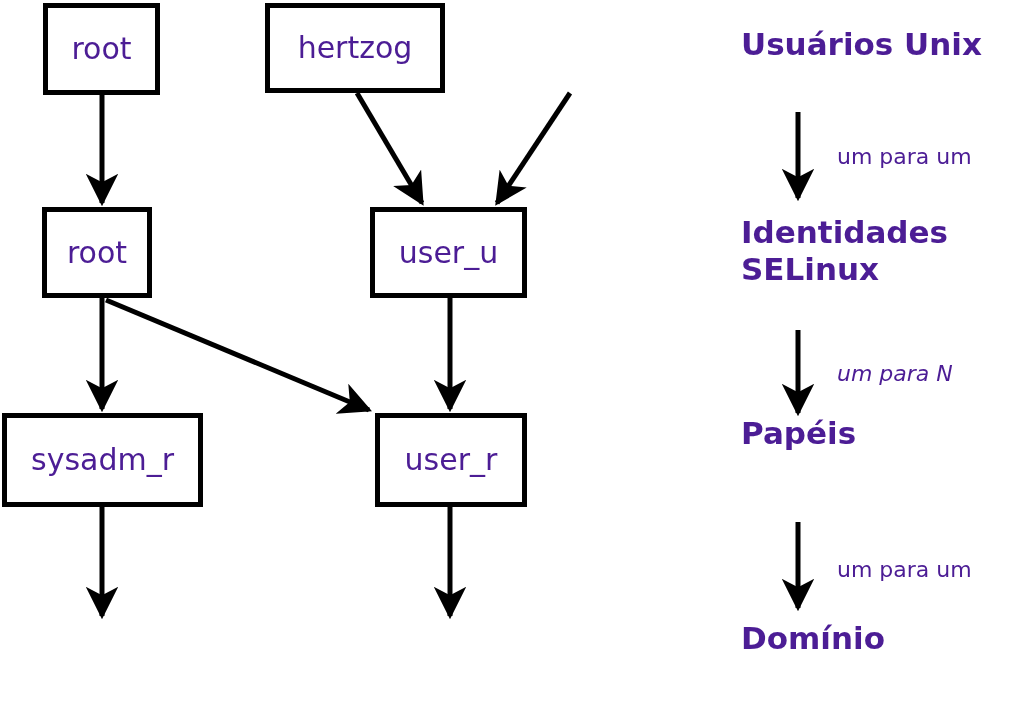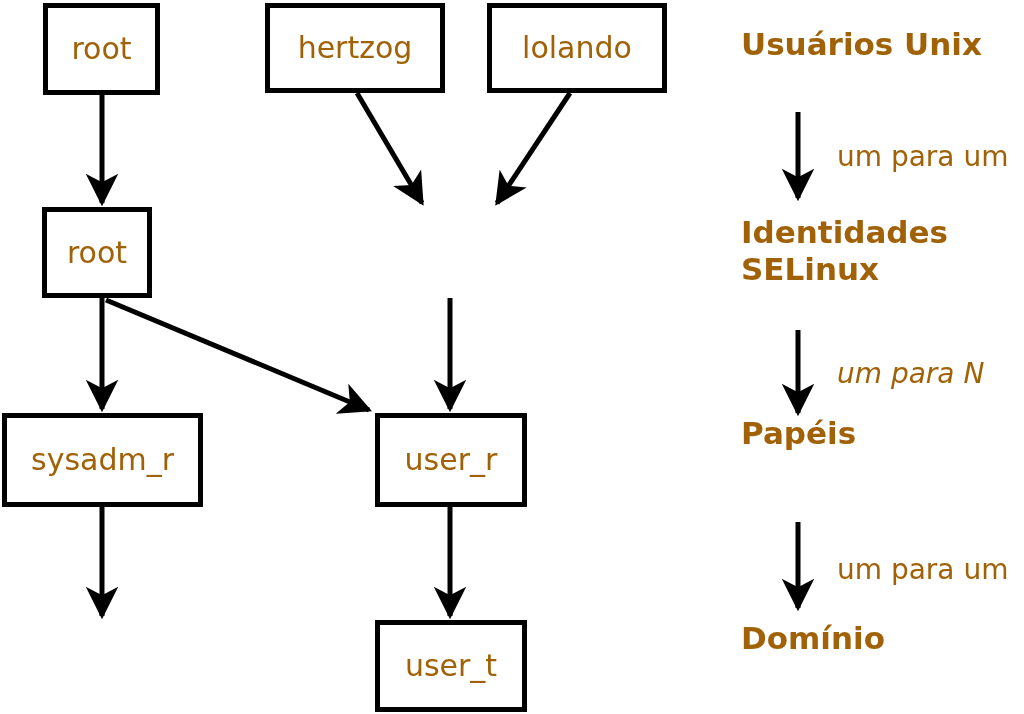--- a/index.html
+++ b/index.html
@@ -7,21 +7,21 @@
     padding: 0;
     background: #ffffff;
     font-family: "DejaVu Sans", "Liberation Sans", sans-serif;
   }
   #canvas {
     position: relative;
     width: 1024px;
     height: 714px;
     background: #ffffff;
     overflow: hidden;
-    color: #a16207;
+    color: #4c1d95;
   }
   #edges {
     position: absolute;
     left: 0; top: 0;
     width: 1024px;
     height: 714px;
   }
   .node {
     position: absolute;
     box-sizing: border-box;
@@ -36,21 +36,21 @@
   }
   .legend-label {
     position: absolute;
     font-size: 31px;
     font-weight: bold;
     line-height: 37px;
     white-space: nowrap;
   }
   .arrow-label {
     position: absolute;
-    font-size: 28px;
+    font-size: 22px;
     font-weight: normal;
     line-height: 36px;
     white-space: nowrap;
   }
 </style>
 </head>
 <body>
 
 <div id="canvas">
 
@@ -70,25 +70,24 @@
       <line x1="102" y1="507" x2="102" y2="616" marker-end="url(#arrowhead)"></line>
       <line x1="450" y1="507" x2="450" y2="616" marker-end="url(#arrowhead)"></line>
       <line x1="798" y1="112" x2="798" y2="198" marker-end="url(#arrowhead)"></line>
       <line x1="798" y1="330" x2="798" y2="413" marker-end="url(#arrowhead)"></line>
       <line x1="798" y1="522" x2="798" y2="608" marker-end="url(#arrowhead)"></line>
     </g>
   </svg>
 
   <div class="node" style="left:43px;  top:3px;   width:117px; height:92px;">root</div>
   <div class="node" style="left:265px; top:3px;   width:180px; height:90px;">hertzog</div>
-  <div class="node" style="left:487px; top:3px;   width:180px; height:90px;">lolando</div>
   <div class="node" style="left:42px;  top:207px; width:110px; height:91px;">root</div>
+  <div class="node" style="left:370px; top:207px; width:157px; height:91px;">user_u</div>
   <div class="node" style="left:2px;   top:413px; width:201px; height:94px;">sysadm_r</div>
   <div class="node" style="left:375px; top:413px; width:152px; height:94px;">user_r</div>
-  <div class="node" style="left:375px; top:620px; width:152px; height:92px;">user_t</div>
 
   <div class="legend-label" style="left:741px; top:26px;">Usuários Unix</div>
   <div class="arrow-label" style="left:837px; top:139px;">um para um</div>
   <div class="legend-label" style="left:741px; top:214px;">Identidades</div>
   <div class="legend-label" style="left:741px; top:251px;">SELinux</div>
   <div class="arrow-label" style="left:837px; top:356px;font-style:italic;">um para N</div>
   <div class="legend-label" style="left:741px; top:415px;">Papéis</div>
   <div class="arrow-label" style="left:837px; top:552px;">um para um</div>
   <div class="legend-label" style="left:741px; top:620px;">Domínio</div>
 

